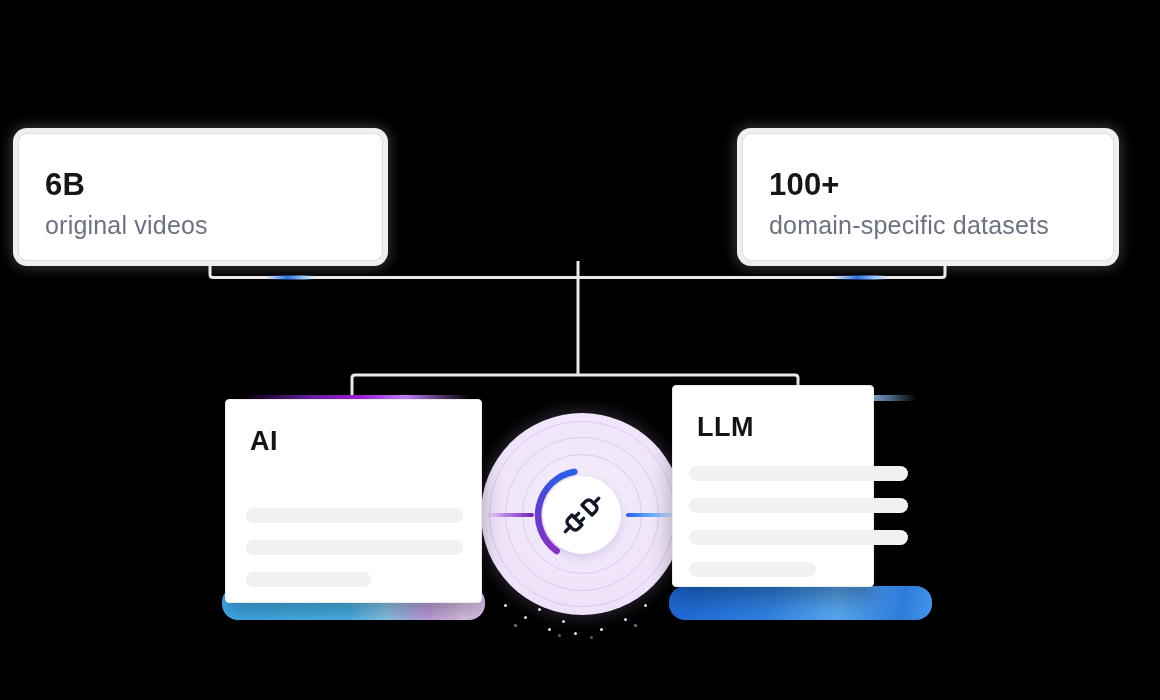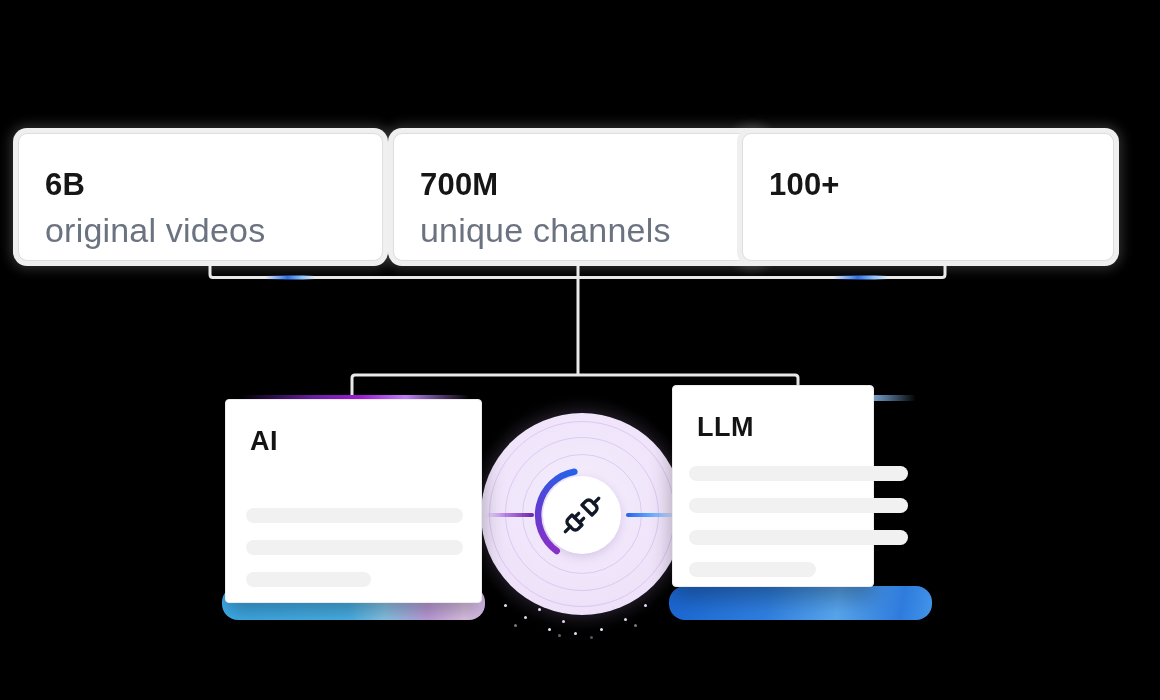--- a/index.html
+++ b/index.html
@@ -30,21 +30,21 @@
   .stat-card.c3 { left: 742px; width: 372px; }
   .stat-value {
     font-size: 31px;
     font-weight: 700;
     color: #161616;
     letter-spacing: 0.2px;
     line-height: 1.1;
   }
   .stat-label {
     margin-top: 9px;
-    font-size: 34px;
+    font-size: 25px;
     font-weight: 400;
     color: #6b7280;
     letter-spacing: 0.2px;
   }
   
   svg.connectors {
     position: absolute;
     left: 0; top: 0;
     z-index: 1;
   }
@@ -202,26 +202,23 @@
     <path class="wire" d="M578 233 L578 346"></path>
     <path class="wire" d="M352 370 L352 350 Q352 347 355 347 L795 347 Q798 347 798 350 L798 370"></path>
     <line x1="265" y1="249.5" x2="315" y2="249.5" stroke="url(#pulseL)" stroke-width="4" stroke-linecap="round"></line>
     <line x1="833" y1="249.5" x2="888" y2="249.5" stroke="url(#pulseR)" stroke-width="4" stroke-linecap="round"></line>
   </svg>
 
   <div class="stat-card c1">
     <div class="stat-value">6B</div>
     <div class="stat-label">original videos</div>
   </div>
-  <div class="stat-card c2">
-    <div class="stat-value">700M</div>
-    <div class="stat-label">unique channels</div>
-  </div>
   <div class="stat-card c3">
     <div class="stat-value">100+</div>
+    <div class="stat-label">domain-specific datasets</div>
   </div>
 
   <div class="hub-circle"></div>
   <div class="hub-ring ring-3"></div>
   <div class="hub-ring ring-2"></div>
   <div class="hub-ring ring-1"></div>
   <div class="speckles"></div>
   <div class="hub-port left"></div>
   <div class="hub-port right"></div>
 

